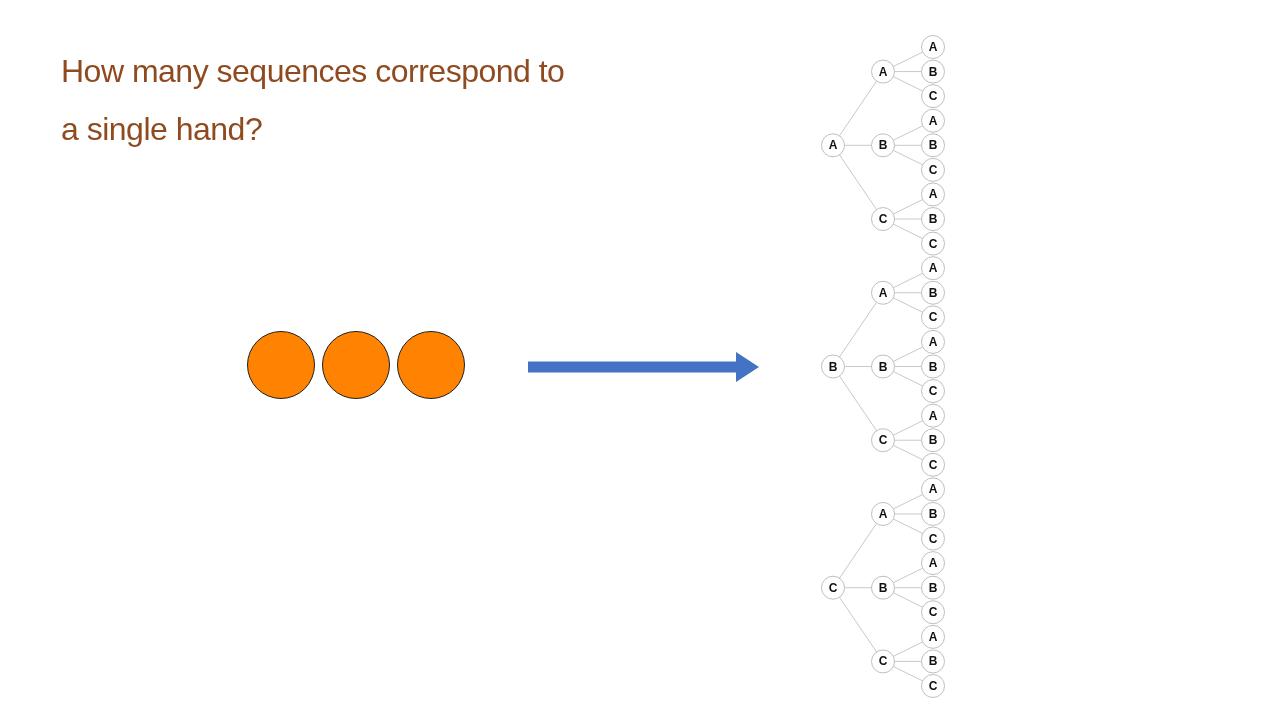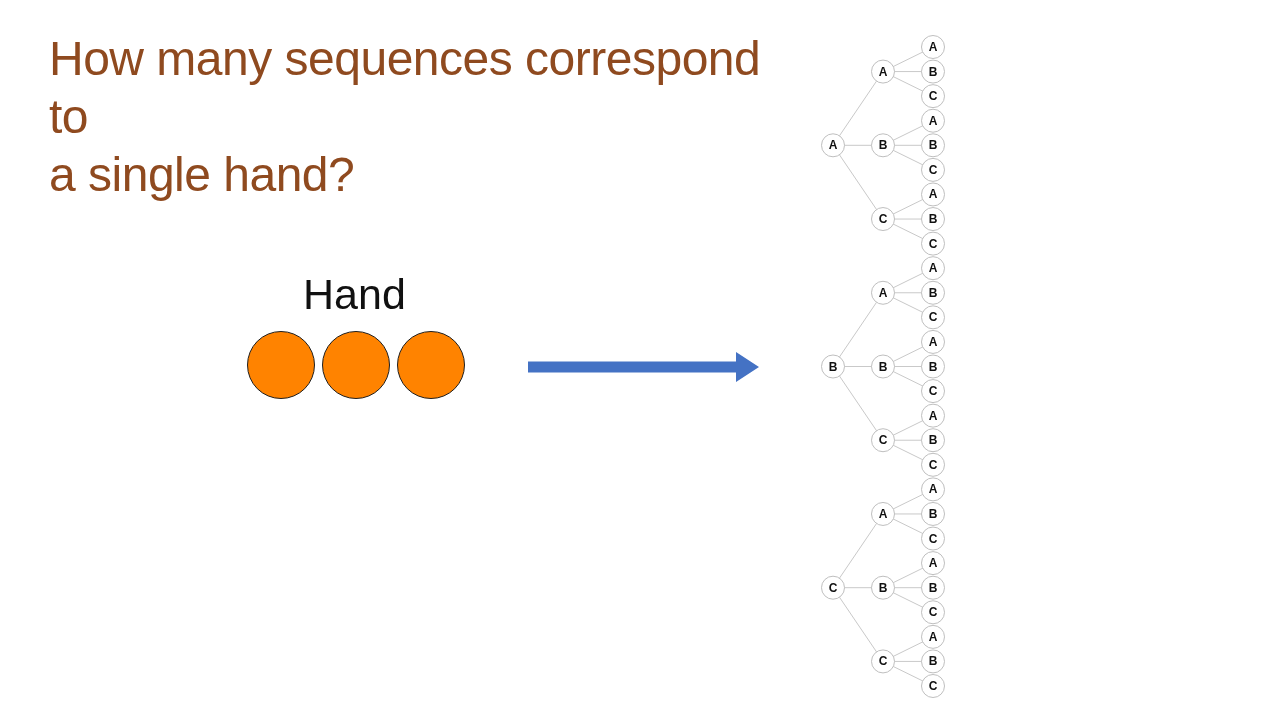--- a/index.html
+++ b/index.html
@@ -9,22 +9,22 @@
     height: 720px;
     background: #ffffff;
     overflow: hidden;
     font-family: "Liberation Sans", sans-serif;
   }
   .title {
     position: absolute;
     left: 49px;
     top: 30px;
     width: 740px;
-    margin: 0;
-    font-size: 48px;
+    margin: 12px;
+    font-size: 32px;
     line-height: 58px;
     font-weight: 400;
     letter-spacing: -0.5px;
     color: var(--c-title, #8F4A1F);
     white-space: pre-line;
   }
   .hand-label {
     position: absolute;
     left: 303px;
     top: 271px;
@@ -59,21 +59,20 @@
   }
 </style>
 </head>
 <body>
 
 <div class="slide">
 
   <h1 class="title">How many sequences correspond to
 a single hand?</h1>
 
-  <div class="hand-label">Hand</div>
 
   <div class="hand-circles">
       <div class="hand-circle"></div>
       <div class="hand-circle"></div>
       <div class="hand-circle"></div>
     </div>
 
   <svg class="arrow-svg" width="250" height="44" viewBox="0 0 250 44">
     <path d="M8 16.5 L216 16.5 L216 7 L239 22 L216 37 L216 27.5 L8 27.5 Z" fill="var(--c-arrow, #4472C4)"></path>
   </svg>

